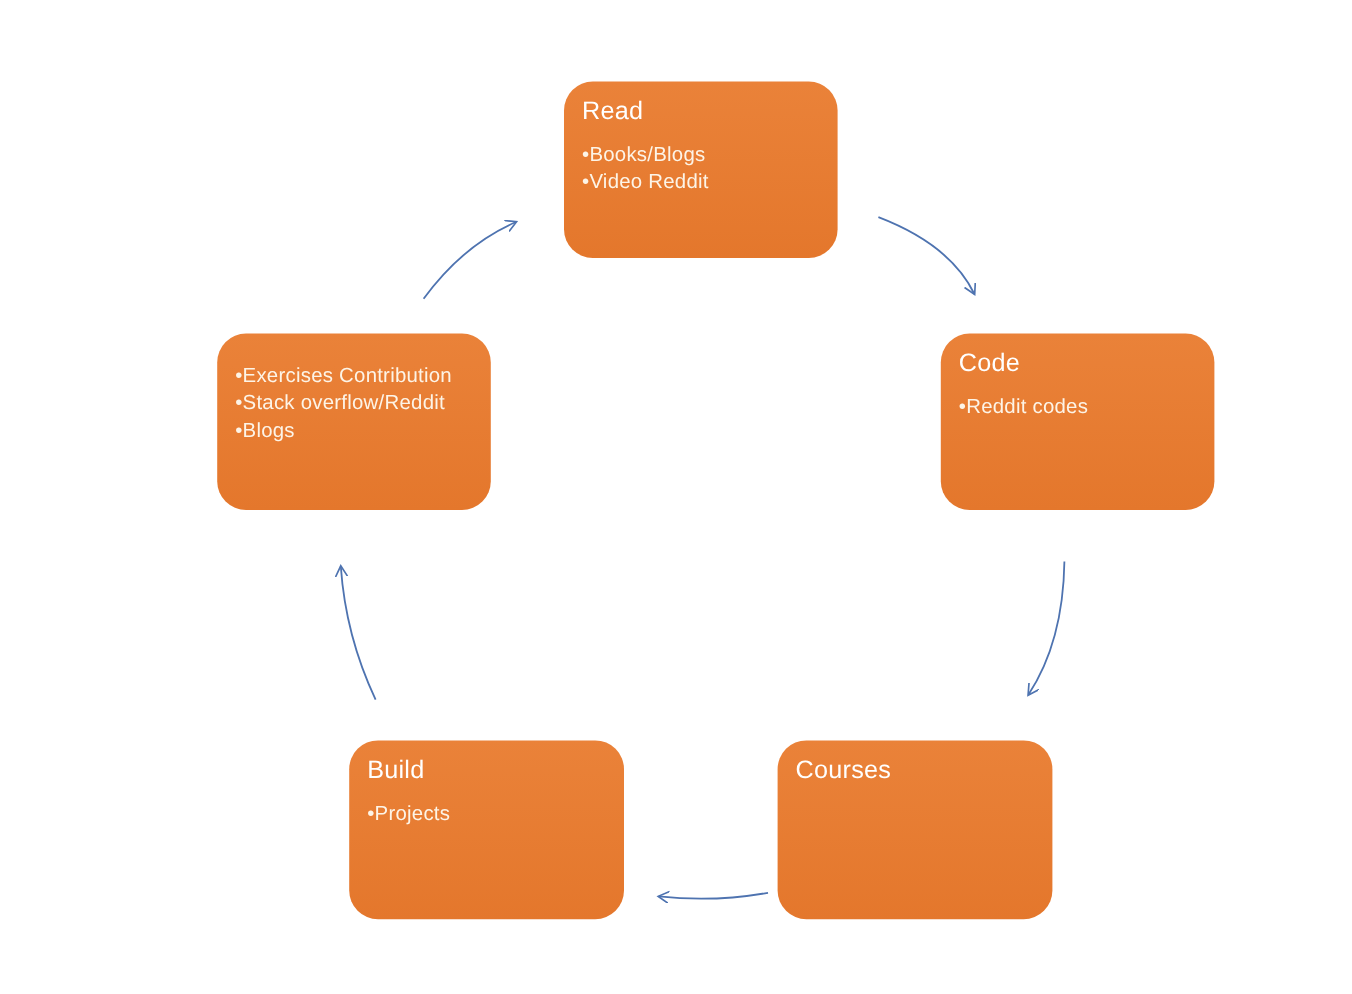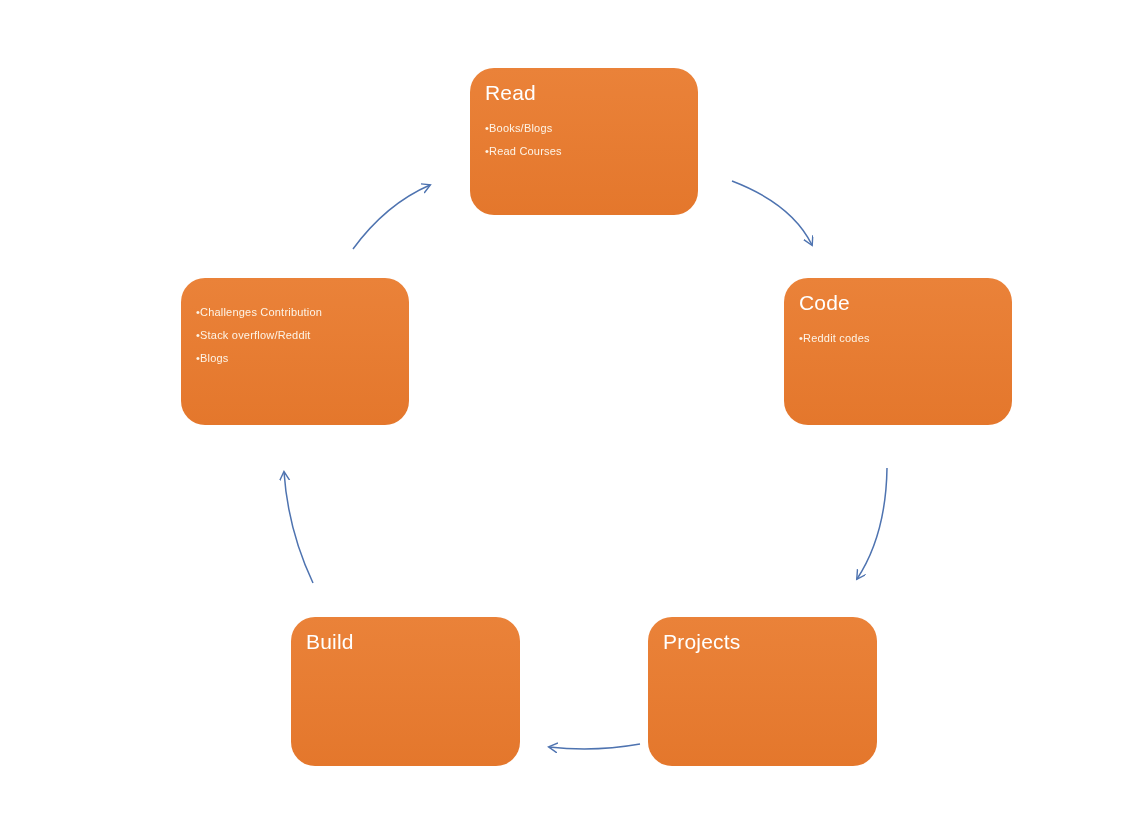--- a/index.html
+++ b/index.html
@@ -29,21 +29,21 @@
     font-size: 21px;
     line-height: 26px;
     font-weight: 400;
     color: #ffffff;
     letter-spacing: 0.2px;
   }
   .node-bullets {
     margin-top: 11px;
   }
   .bullet-line {
-    font-size: 11px;
+    font-size: 17px;
     line-height: 23px;
     color: #fdf4e7;
     letter-spacing: 0.2px;
     white-space: nowrap;
   }
   .node-read    { left: 470px; top:  68px; }
   .node-code    { left: 784px; top: 278px; }
   .node-measure { left: 648px; top: 617px; width: 229px; height: 149px; }
   .node-build   { left: 291px; top: 617px; width: 229px; height: 149px; }
   .node-teach   { left: 181px; top: 278px; }
@@ -70,42 +70,45 @@
     <path d="M 887 468 Q 886 535 857 579" fill="none" stroke="#4E73B0" stroke-width="1.5" marker-end="url(#vhead)"></path>
     <path d="M 640 744 Q 595 752 549 747" fill="none" stroke="#4E73B0" stroke-width="1.5" marker-end="url(#vhead)"></path>
     <path d="M 313 583 Q 288 530 284 472" fill="none" stroke="#4E73B0" stroke-width="1.5" marker-end="url(#vhead)"></path>
     <path d="M 353 249 Q 386 204 430 185" fill="none" stroke="#4E73B0" stroke-width="1.5" marker-end="url(#vhead)"></path>
   </svg>
 
   <div class="node node-read">
     <div class="node-title">Read</div>
     <div class="node-bullets">
       <div class="bullet-line">•Books/Blogs</div>
-      <div class="bullet-line">•Read Courses</div>
+      <div class="bullet-line">•Video Reddit</div>
     </div>
   </div>
 
   <div class="node node-code">
     <div class="node-title">Code</div>
     <div class="node-bullets">
       <div class="bullet-line">•Reddit codes</div>
     </div>
   </div>
 
   <div class="node node-measure">
-    <div class="node-title">Projects</div>
+    <div class="node-title">Courses</div>
     <div class="node-bullets">
     </div>
   </div>
 
   <div class="node node-build">
     <div class="node-title">Build</div>
+    <div class="node-bullets">
+      <div class="bullet-line">•Projects</div>
+    </div>
   </div>
 
   <div class="node node-teach">
     <div class="node-bullets">
-      <div class="bullet-line">•Challenges Contribution</div>
+      <div class="bullet-line">•Exercises Contribution</div>
       <div class="bullet-line">•Stack overflow/Reddit</div>
       <div class="bullet-line">•Blogs</div>
     </div>
   </div>
 
 </div>
 
 </body></html>

